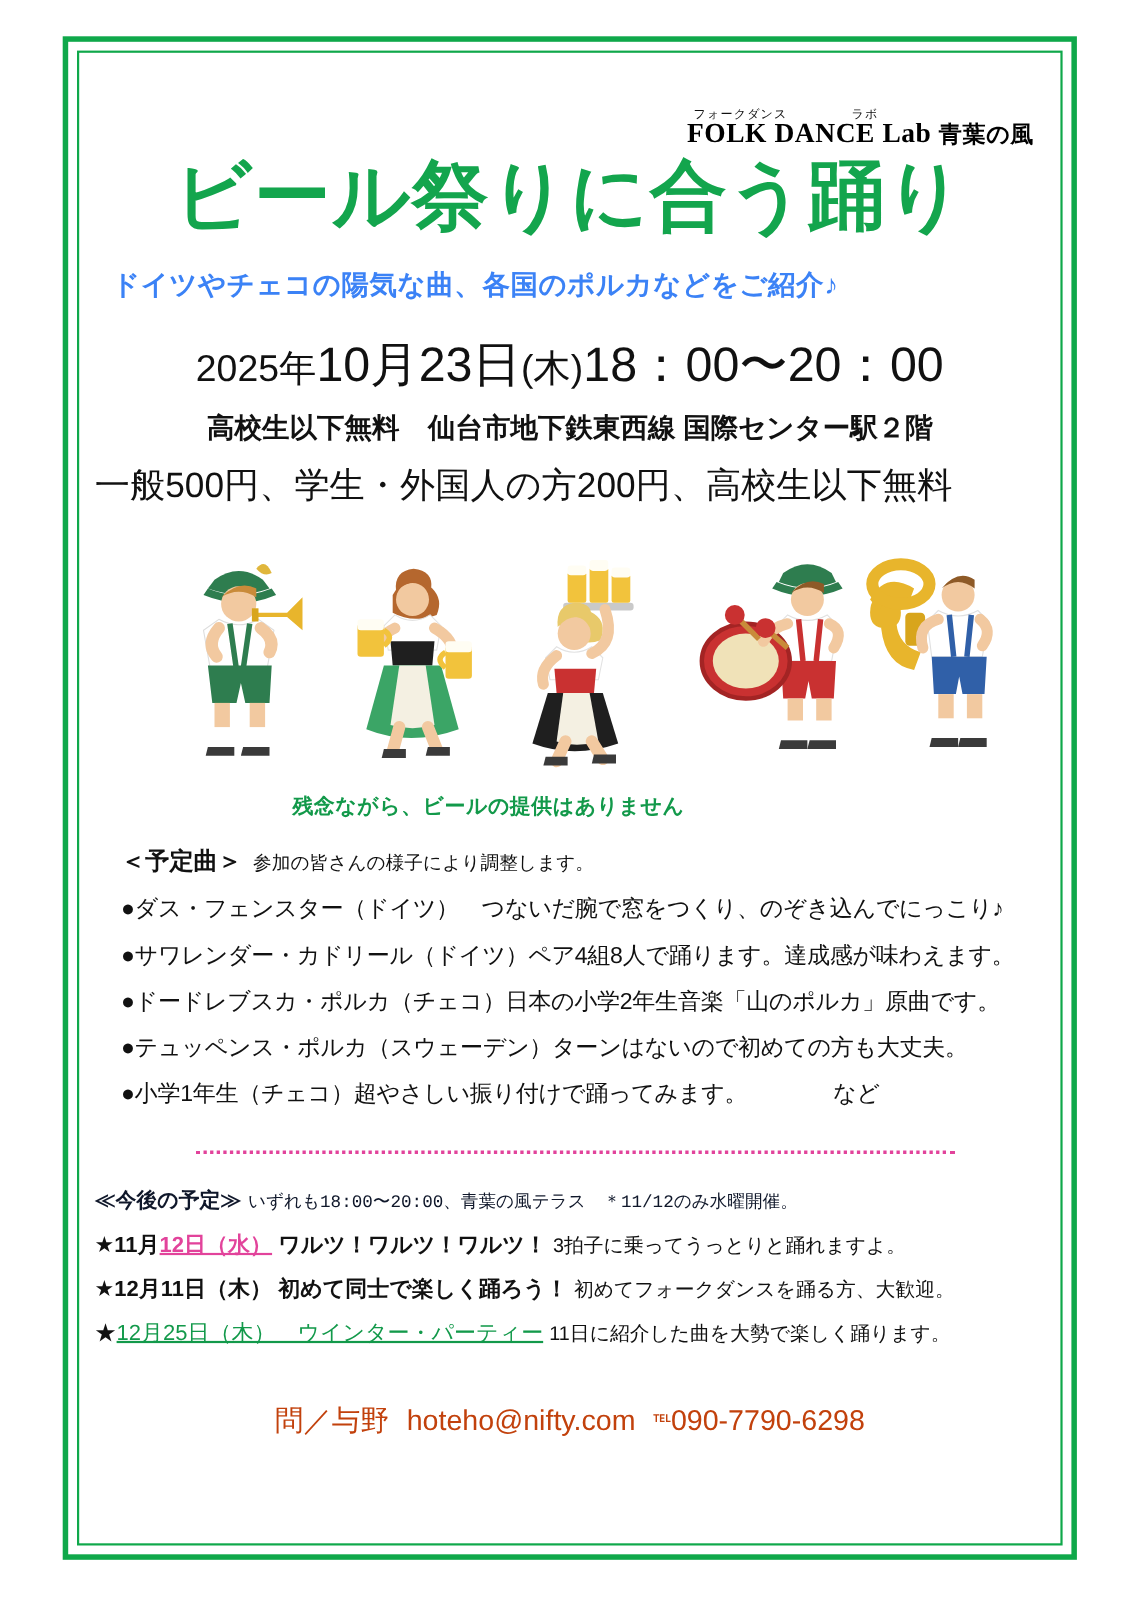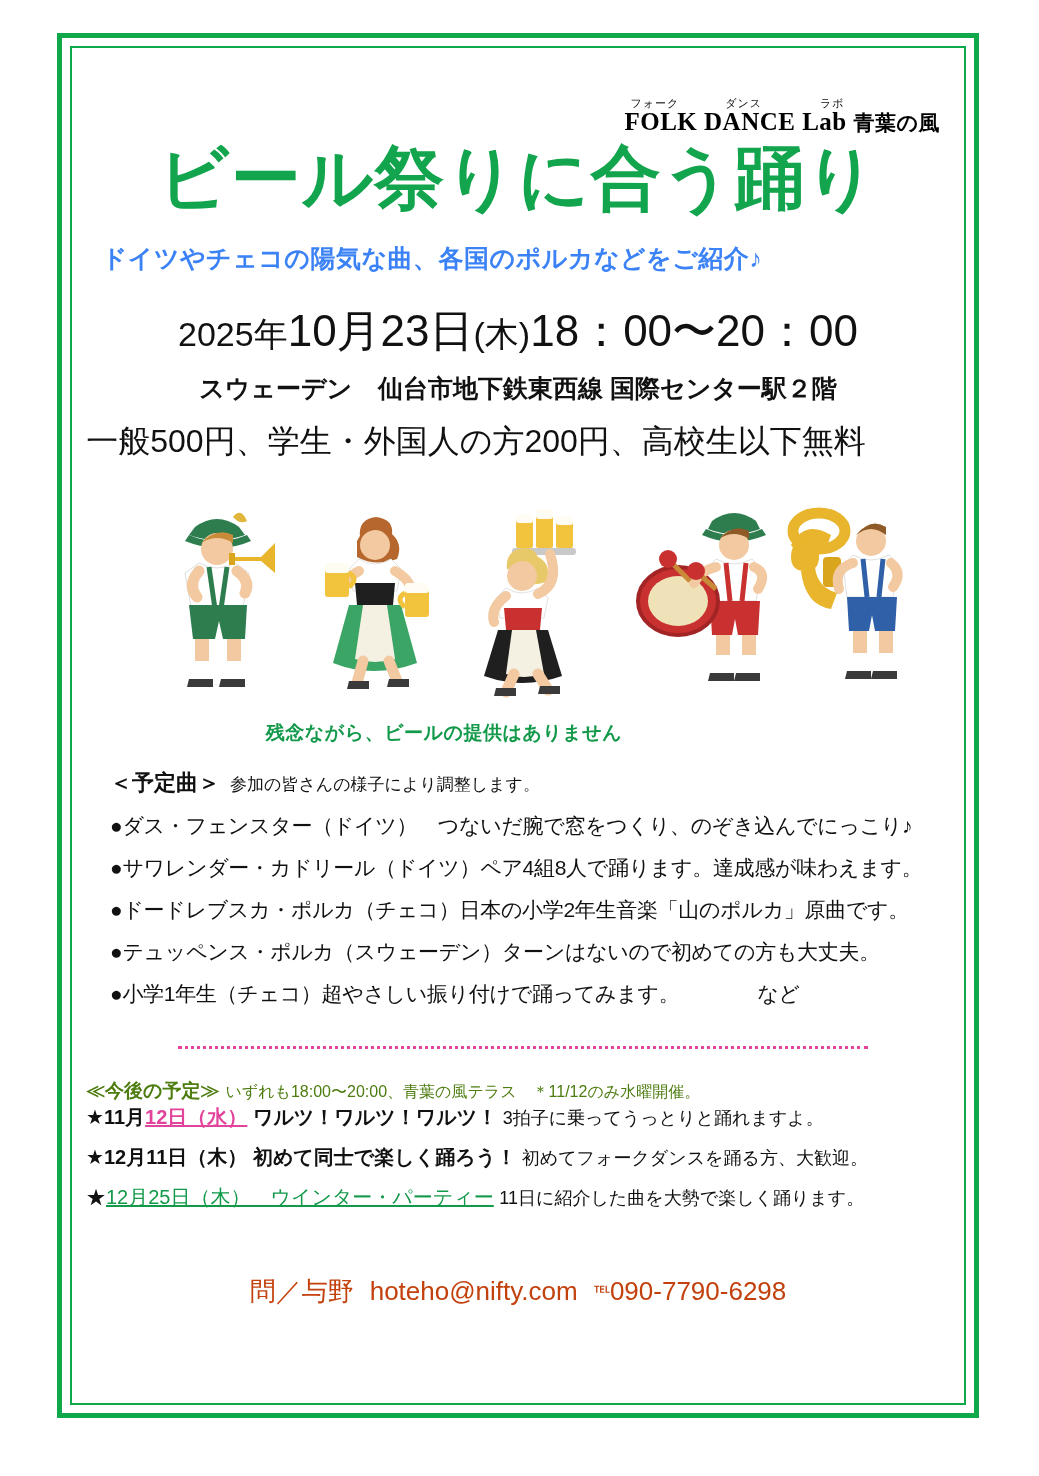--- a/index.html
+++ b/index.html
@@ -55,21 +55,21 @@
   }
   .ruby-row {
     font-size: 11px;
     letter-spacing: 1px;
     color: #111;
     margin-bottom: -1px;
     text-align: left;
     padding-left: 6px;
     height: 13px;
   }
-  .ruby-row .r1 { margin-right: 46px; }
+  .ruby-row .r1 { }
   .ruby-row .r2 { margin-right: 0px; }
   .org-name {
     font-family: "Liberation Serif", serif;
     font-weight: bold;
     font-size: 25px;
     letter-spacing: 0.5px;
     color: #000;
   }
   .org-name .jp {
     font-family: "Liberation Sans", sans-serif;
@@ -196,23 +196,25 @@
 
   
   .upcoming {
     position: absolute;
     top: 1032px;
     left: 16px;
     width: 866px;
   }
   .up-head {
     font-size: 19px;
-    color: #4d7c0f;
-    white-space: nowrap;
-    font-weight: bold;
+    color: #0f172a;
+    margin-bottom: 14px;
+    white-space: nowrap;
+    font-weight: bold;
+    font-family: Liberation Mono, monospace;
   }
   .up-head .small { font-size: 16px; font-weight: normal; margin-left: 6px;}
   .up-item {
     font-size: 20px;
     color: #111;
     margin-bottom: 13px;
     white-space: nowrap;
   }
   .up-item .pink { color: #e2439b; text-decoration: underline; font-weight: bold; }
   .up-item .green { color: #12994a; text-decoration: underline; }
@@ -252,21 +254,21 @@
   </div>
 
   <div class="main-title">ビール祭りに合う踊り</div>
   <div class="subtitle">ドイツやチェコの陽気な曲、各国のポルカなどをご紹介♪</div>
 
   <div class="date-line">
     <span class="sm">2025年</span><span class="lg">10月23日</span><span class="sm">(木)</span><span class="lg">18：00〜20：00</span>
   </div>
 
   <div class="venue-line">
-    <span>スウェーデン</span><span class="spacer"></span><span>仙台市地下鉄東西線 国際センター駅２階</span>
+    <span>高校生以下無料</span><span class="spacer"></span><span>仙台市地下鉄東西線 国際センター駅２階</span>
   </div>
 
   <div class="price-line">一般500円、学生・外国人の方200円、高校生以下無料</div>
 
   <div class="illus">
 
     <div class="fig" style="left:30px;">
       <svg width="140" height="200" viewBox="0 0 140 200">
 
         <path d="M40 26 q22 -16 44 0 l6 8 q-28 10 -56 0 z" fill="#2e7d4f"></path>

